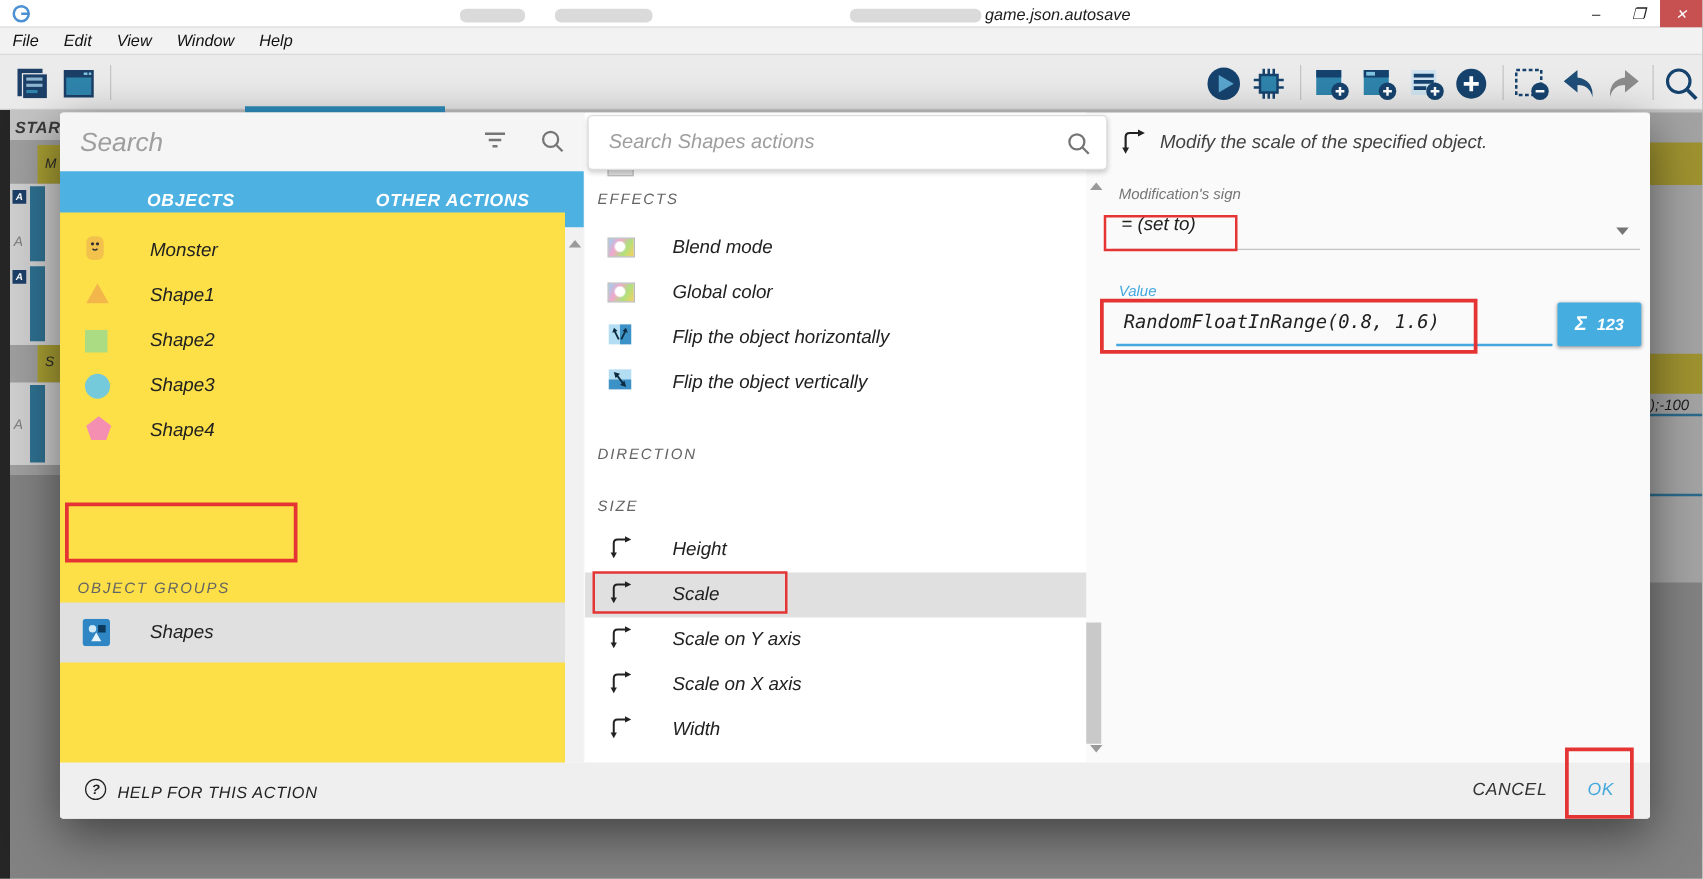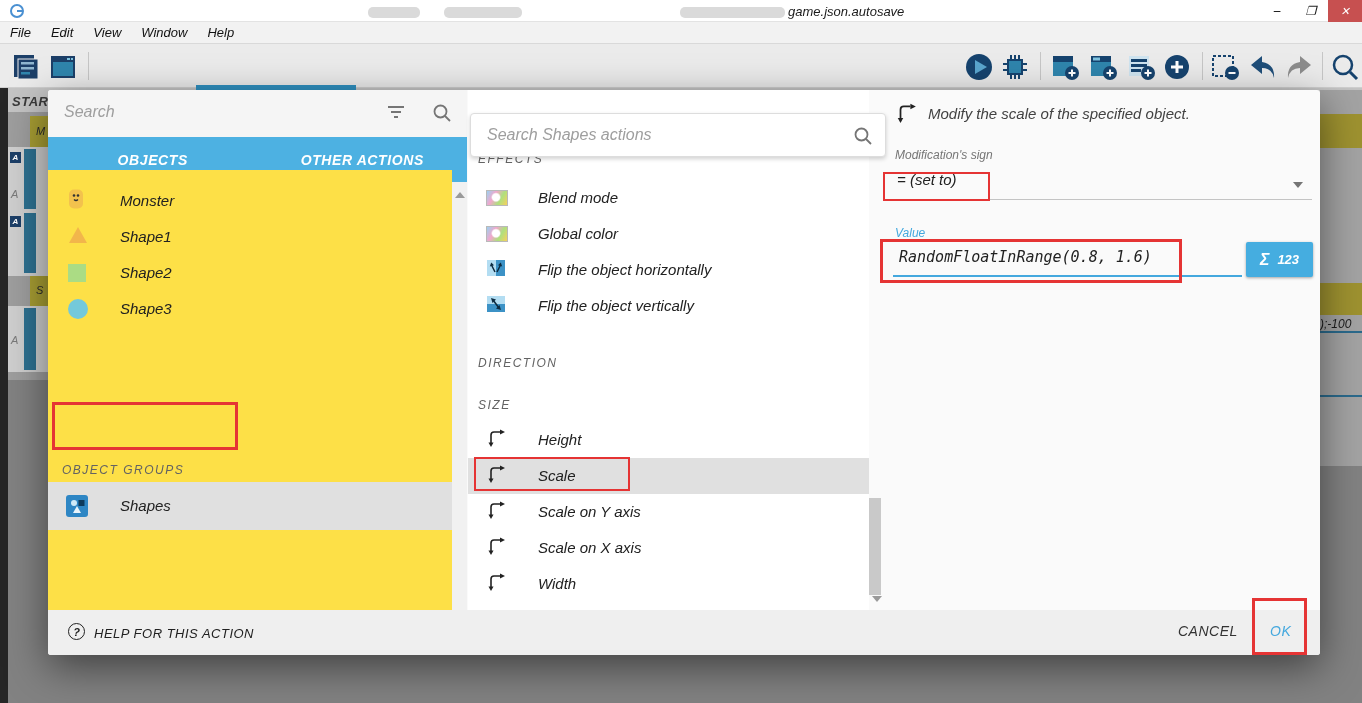--- a/index.html
+++ b/index.html
@@ -34,41 +34,41 @@
   .evright { position:absolute; left:1320px; top:90px; width:42px; height:376px; background:#a3a3a3; overflow:hidden; }
   .evright .olive { position:absolute; left:0; width:42px; background:#9e9230; }
   .evright .blueline { position:absolute; left:0; width:42px; height:2px; background:#2b6a8c; }
   .evright .fragtext { position:absolute; left:0; top:227px; font-size:12px; color:#1c1c1c; white-space:nowrap; }
 
   
   .dialog { position:absolute; left:48px; top:90px; width:1272px; height:565px; background:#fafafa; border-radius:3px; box-shadow:0 12px 40px rgba(0,0,0,.5); overflow:hidden; }
 
   
   .lp-search { position:absolute; left:0; top:0; width:419px; height:47px; background:#f5f5f5; }
-  .lp-search .ph { position:absolute; left:16px; top:13px; font-size:16px; color:#9e9e9e; }
+  .lp-search .ph { position:absolute; left:16px; top:13px; font-size:21px; color:#9e9e9e; }
   .filter-icon { position:absolute; left:340px; top:16px; width:16px; height:12px; }
   .filter-icon i { display:block; height:2px; background:#757575; margin:0 auto 3px; }
   .lp-tabs { position:absolute; left:0; top:47px; width:419px; height:45px; background:#4db1e2; display:flex; }
   .lp-tab { flex:1; display:flex; align-items:center; justify-content:center; font-size:14px; font-weight:bold; color:#fff; letter-spacing:.6px; position:relative; }
   .lp-tab .ind { position:absolute; left:0; bottom:0; width:100%; height:4px; background:#8f00c7; }
   .lp-list { position:absolute; left:0; top:80px; width:404px; height:472px; background:#fde047; }
   .obj-row { position:absolute; left:0; width:404px; height:36px; }
   .obj-row .oicon { position:absolute; left:20px; top:50%; transform:translateY(-50%); }
   .obj-row .olabel { position:absolute; left:72px; top:9px; font-size:15px; color:#212121; }
   .groups-header { position:absolute; left:14px; top:293px; font-size:12px; color:#636363; letter-spacing:1.5px; }
   .group-row { position:absolute; left:0; top:312px; width:404px; height:48px; background:#e0e0e0; }
   .group-row .oicon { position:absolute; left:18px; top:13px; }
   .group-row .olabel { position:absolute; left:72px; top:15px; font-size:15px; color:#212121; }
   .lp-scrolltrack { position:absolute; left:404px; top:92px; width:15px; height:428px; background:#f1f1f1; }
   .arrow-up { width:0; height:0; border-left:5px solid transparent; border-right:5px solid transparent; border-bottom:6px solid #9a9a9a; }
   .arrow-down { width:0; height:0; border-left:5px solid transparent; border-right:5px solid transparent; border-top:6px solid #9a9a9a; }
 
   
   .mp-list { position:absolute; left:420px; top:0; width:401px; height:520px; background:#fff; }
-  .mp-search { position:absolute; left:422px; top:2px; width:416px; height:44px; background:#fff; border:1px solid #ddd; border-radius:4px; box-shadow:0 2px 4px rgba(0,0,0,.18); z-index:3;margin-top:21px; }
+  .mp-search { position:absolute; left:422px; top:2px; width:416px; height:44px; background:#fff; border:1px solid #ddd; border-radius:4px; box-shadow:0 2px 4px rgba(0,0,0,.18); z-index:3; }
   .mp-search .ph { position:absolute; left:16px; top:12px; font-size:16px; color:#9e9e9e; }
   .mag { position:absolute; }
   .partial-icon { position:absolute; left:438px; top:40px; width:21px; height:11px; background:#dcdcdc; border:1px solid #bbb; }
   .sec-header { position:absolute; left:430px; font-size:12px; color:#636363; letter-spacing:1.5px; }
   .act-row { position:absolute; left:420px; width:401px; height:36px; }
   .act-row.selected { background:#e0e0e0; }
   .act-row .aicon { position:absolute; left:18px; top:50%; transform:translateY(-50%); }
   .act-row .alabel { position:absolute; left:70px; top:9px; font-size:15px; color:#212121; }
   .blend-icon { width:22px; height:16px; border:1px solid #b9b9b9;
     background: radial-gradient(circle at 45% 45%, #ffffff 0 3.5px, rgba(255,255,255,0) 5px),
@@ -314,20 +314,28 @@
             <span style="display:block;width:18px;height:18px;background:#abdc84;"></span>
           </span>
         <span class="olabel">Shape2</span>
       </div>
       <div class="obj-row" style="top:121px;">
         <span class="oicon">
             <span style="display:block;width:20px;height:20px;border-radius:50%;background:#74c9da;"></span>
           </span>
         <span class="olabel">Shape3</span>
       </div>
+      <div class="obj-row" style="top:157px;">
+        <span class="oicon">
+          <svg width="22" height="21" viewBox="0 0 22 21">
+              <polygon points="11,1 21,8.5 17,20 5,20 1,8.5" fill="#f48fb1"></polygon>
+            </svg>
+        </span>
+        <span class="olabel">Shape4</span>
+      </div>
       <div class="groups-header">OBJECT GROUPS</div>
       <div class="group-row">
         <span class="oicon">
           <svg width="22" height="22" viewBox="0 0 22 22">
               <rect width="22" height="22" rx="3" fill="#2e86c4"></rect>
               <circle cx="8" cy="8" r="3" fill="#cfe9f7"></circle>
               <rect x="12.5" y="5" width="6" height="6" fill="#0d3a5c"></rect>
               <polygon points="7,18 11,11 15,18" fill="#e8f4fb"></polygon>
             </svg>
         </span>

